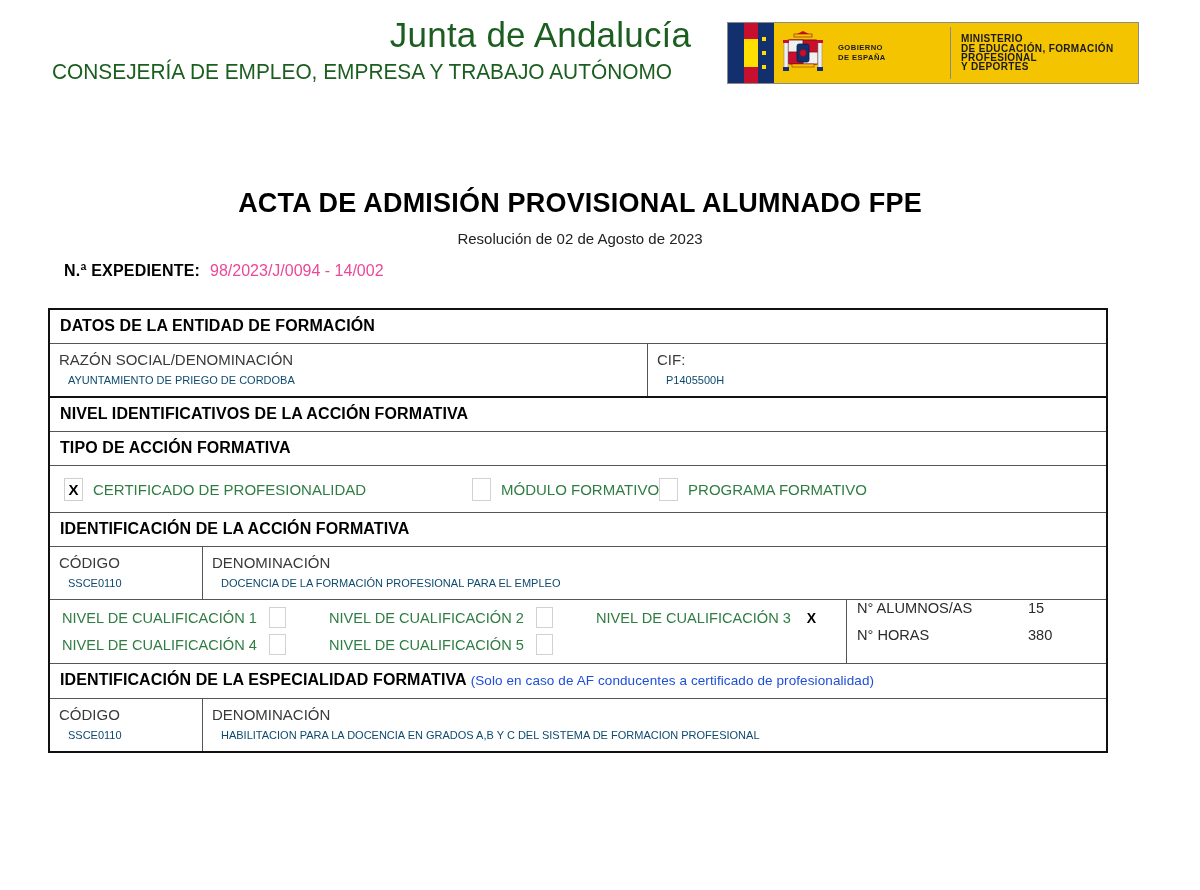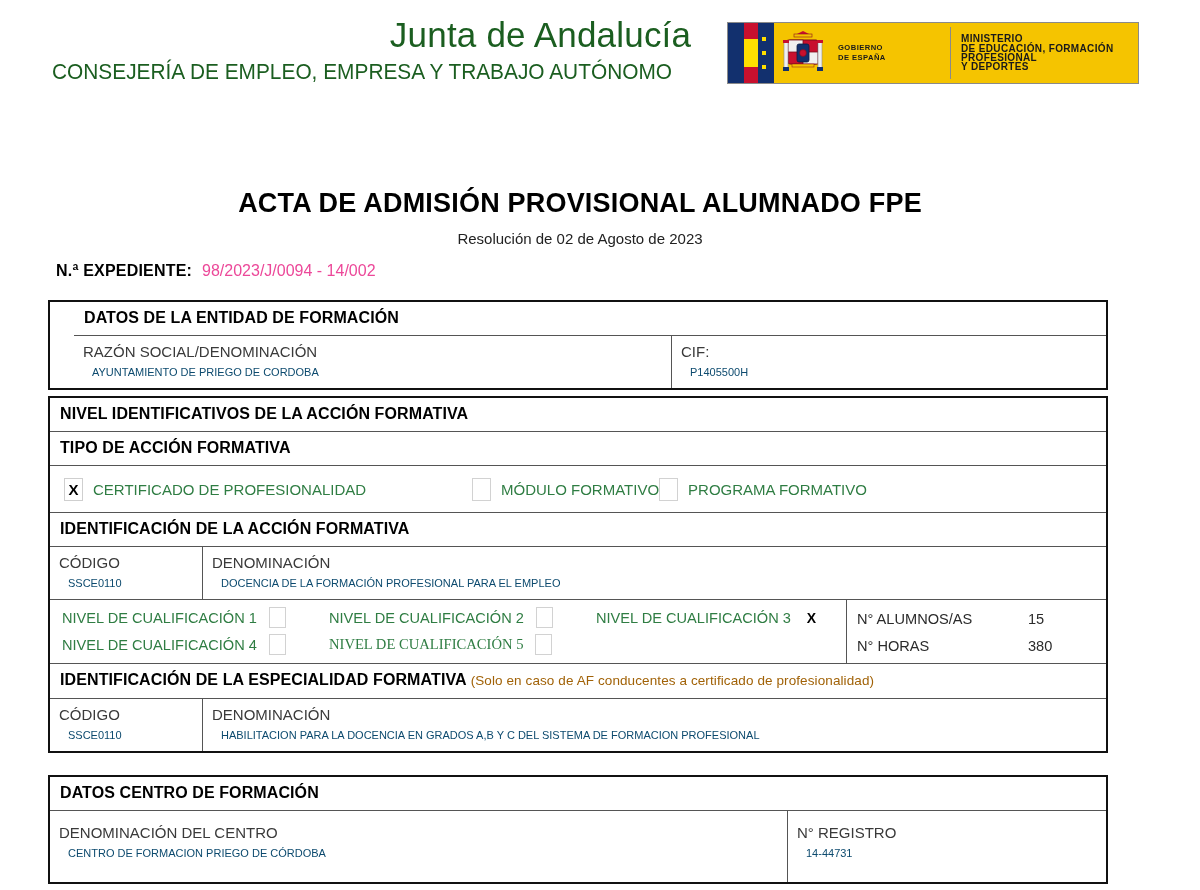--- a/index.html
+++ b/index.html
@@ -120,21 +120,21 @@
   .doc-subtitle {
     position: absolute;
     left: 0; top: 230px;
     width: 1160px;
     text-align: center;
     font-size: 15px;
     color: #222;
   }
   .exp-row {
     position: absolute;
-    left: 56px; top: 262px;
+    left: 64px; top: 262px;
     display: flex; align-items: flex-end;
     gap: 10px;
   }
   .exp-label {
     font-size: 16px; font-weight: bold; color: #000;
     letter-spacing: 0.2px;
   }
   .exp-value {
     font-size: 16px; color: #ec4899;
   }
@@ -154,21 +154,21 @@
     font-size: 16px;
     font-weight: bold;
     color: #000;
     letter-spacing: 0.1px;
     padding: 6px 10px 7px 10px;
     line-height: 20px;
   }
   .bandhead .note {
     font-weight: normal;
     font-size: 13.5px;
-    color: #a16207;
+    color: #1d4ed8;
   }
   .fieldlabel {
     font-size: 15px;
     color: #3a3a3a;
     line-height: 21px;
     white-space: nowrap;
   }
   .fieldvalue {
     font-size: 11px;
     color: #0c4a6e;
@@ -216,21 +216,21 @@
     font-size: 14px; font-weight: bold; color: #000;
     flex: 0 0 auto;
   }
   .nivel-box.bare { border: none; }
   .counts {
     flex: 0 0 auto;
     width: 260px;
     border-left: 1.5px solid #555;
   }
   .count-line {
-    display: flex; align-items: flex-end; height: 27px;
+    display: flex; align-items: flex-start; height: 27px;
     padding: 0 10px 0 10px;
   }
   .count-label { font-size: 14.6px; color: #2b2b2b; flex: 1 1 auto; white-space: nowrap; }
   .count-value { font-size: 14.6px; color: #2b2b2b; width: 68px; text-align: left; }
 </style>
 </head>
 <body>
 
 <div id="page">
 
@@ -288,21 +288,21 @@
   </div>
 
   <div class="doc-title">ACTA DE ADMISIÓN PROVISIONAL ALUMNADO FPE</div>
   <div class="doc-subtitle">Resolución de 02 de Agosto de 2023</div>
 
   <div class="exp-row">
     <span class="exp-label">N.ª EXPEDIENTE:</span>
     <span class="exp-value">98/2023/J/0094 - 14/002</span>
   </div>
 
-  <div class="tbl" style="top:300px;padding-left:24px;">
+  <div class="tbl" style="top:308px;">
     <div class="row">
       <div class="cell bandhead" style="flex:1 1 auto;">DATOS DE LA ENTIDAD DE FORMACIÓN</div>
     </div>
     <div class="row">
       <div class="cell" style="width:597px;">
         <div class="fieldlabel">RAZÓN SOCIAL/DENOMINACIÓN</div>
         <div class="fieldvalue">AYUNTAMIENTO DE PRIEGO DE CORDOBA</div>
       </div>
       <div class="cell vdiv" style="flex:1 1 auto;">
         <div class="fieldlabel">CIF:</div>
@@ -366,21 +366,21 @@
             <div class="nivel-item">
               <span class="nivel-label">NIVEL DE CUALIFICACIÓN 3</span>
               <span class="nivel-box bare">X</span>
             </div>
           </div>
           <div class="nivel-line">
             <div class="nivel-item" style="width:267px;">
               <span class="nivel-label">NIVEL DE CUALIFICACIÓN 4</span>
               <span class="nivel-box"></span>
             </div>
-            <div class="nivel-item" style="width:267px;font-family:Liberation Serif, serif;">
+            <div class="nivel-item" style="width:267px;">
               <span class="nivel-label">NIVEL DE CUALIFICACIÓN 5</span>
               <span class="nivel-box"></span>
             </div>
           </div>
         </div>
         <div class="counts">
           <div class="count-line">
             <span class="count-label">N° ALUMNOS/AS</span>
             <span class="count-value">15</span>
           </div>
@@ -403,29 +403,14 @@
         <div class="fieldlabel">CÓDIGO</div>
         <div class="fieldvalue">SSCE0110</div>
       </div>
       <div class="cell vdiv" style="flex:1 1 auto;">
         <div class="fieldlabel">DENOMINACIÓN</div>
         <div class="fieldvalue">HABILITACION PARA LA DOCENCIA EN GRADOS A,B Y C DEL SISTEMA DE FORMACION PROFESIONAL</div>
       </div>
     </div>
   </div>
 
-  <div class="tbl" style="top:775px;">
-    <div class="row">
-      <div class="cell bandhead" style="flex:1 1 auto;">DATOS CENTRO DE FORMACIÓN</div>
-    </div>
-    <div class="row" style="height:72px;">
-      <div class="cell" style="width:737px;padding-top:11px;">
-        <div class="fieldlabel">DENOMINACIÓN DEL CENTRO</div>
-        <div class="fieldvalue">CENTRO DE FORMACION PRIEGO DE CÓRDOBA</div>
-      </div>
-      <div class="cell vdiv" style="flex:1 1 auto;padding-top:11px;">
-        <div class="fieldlabel">N° REGISTRO</div>
-        <div class="fieldvalue">14-44731</div>
-      </div>
-    </div>
-  </div>
 
 </div>
 
 </body></html>

